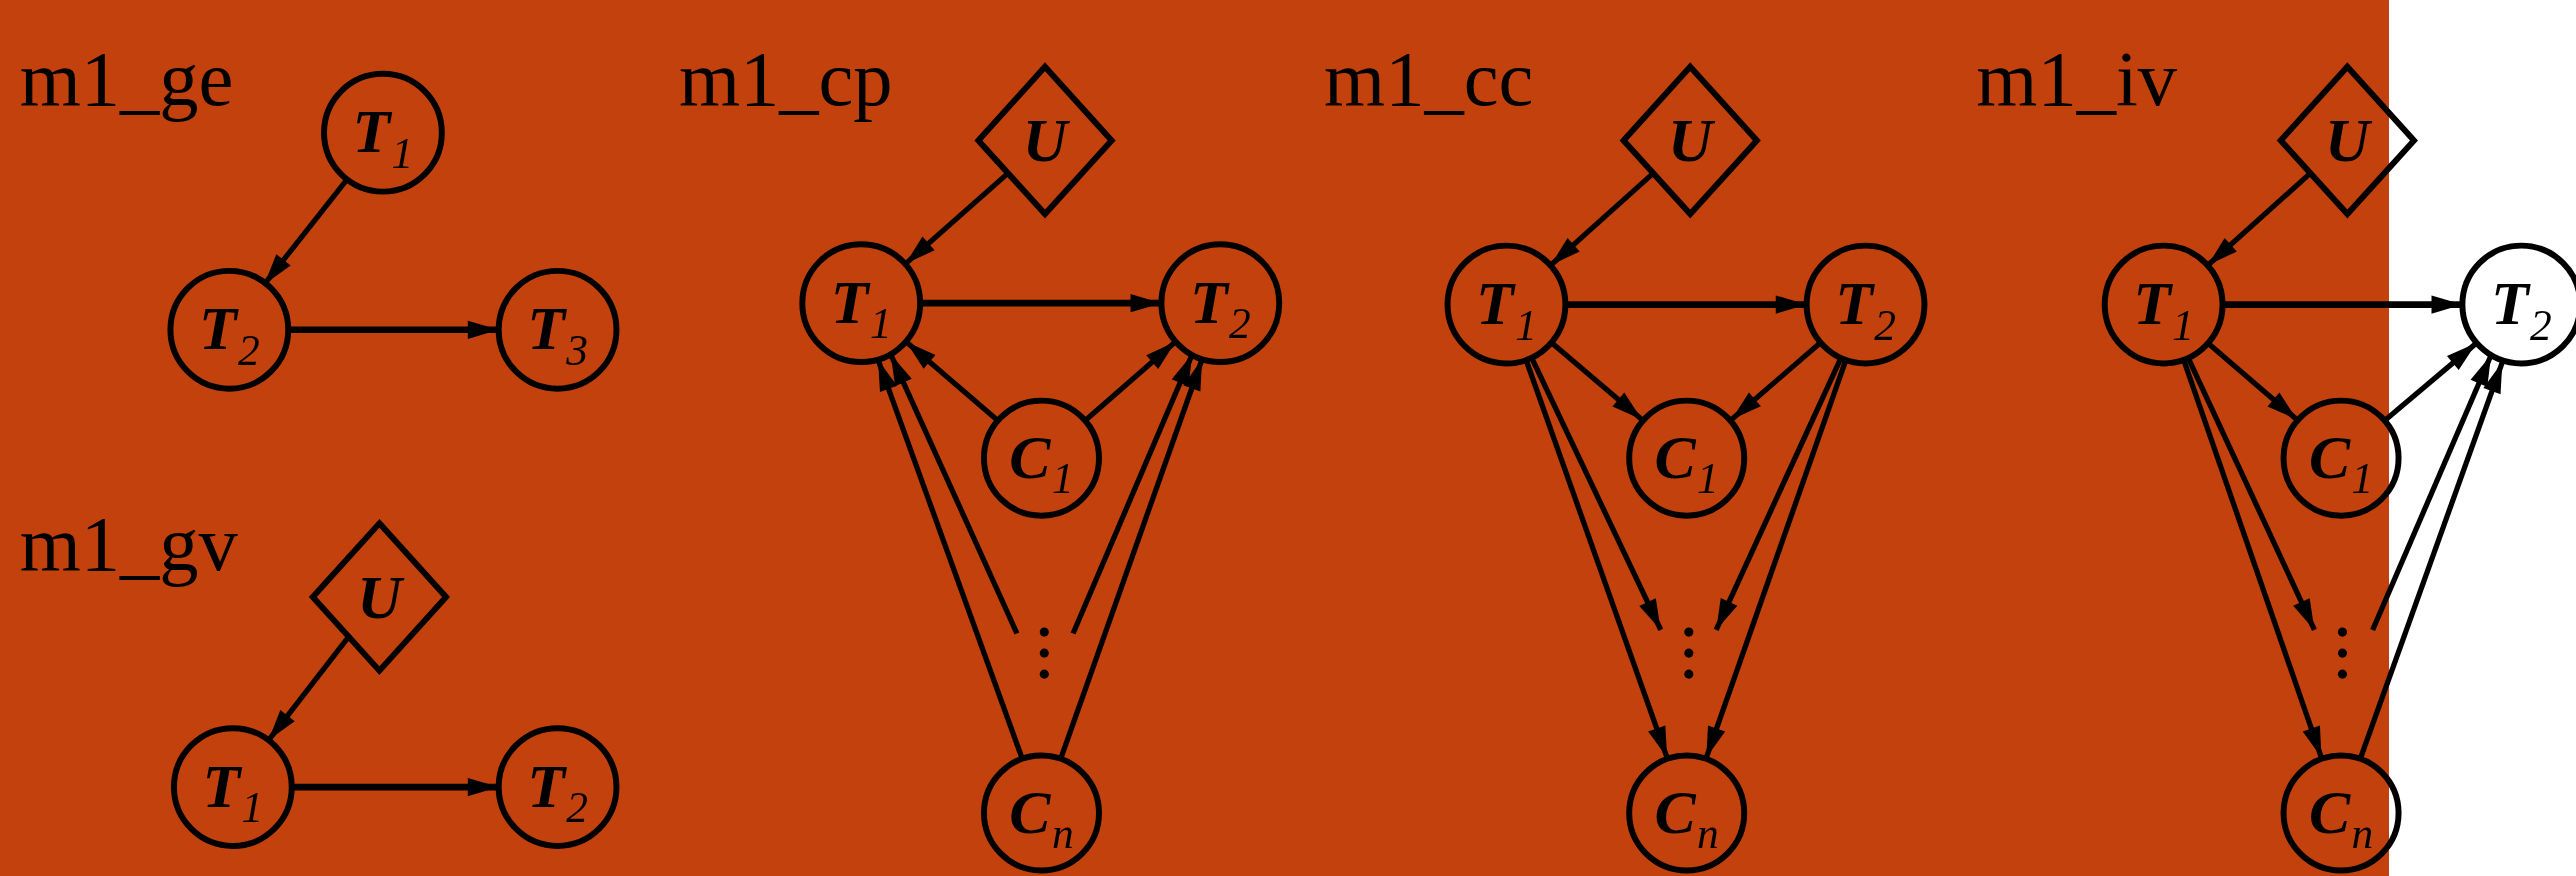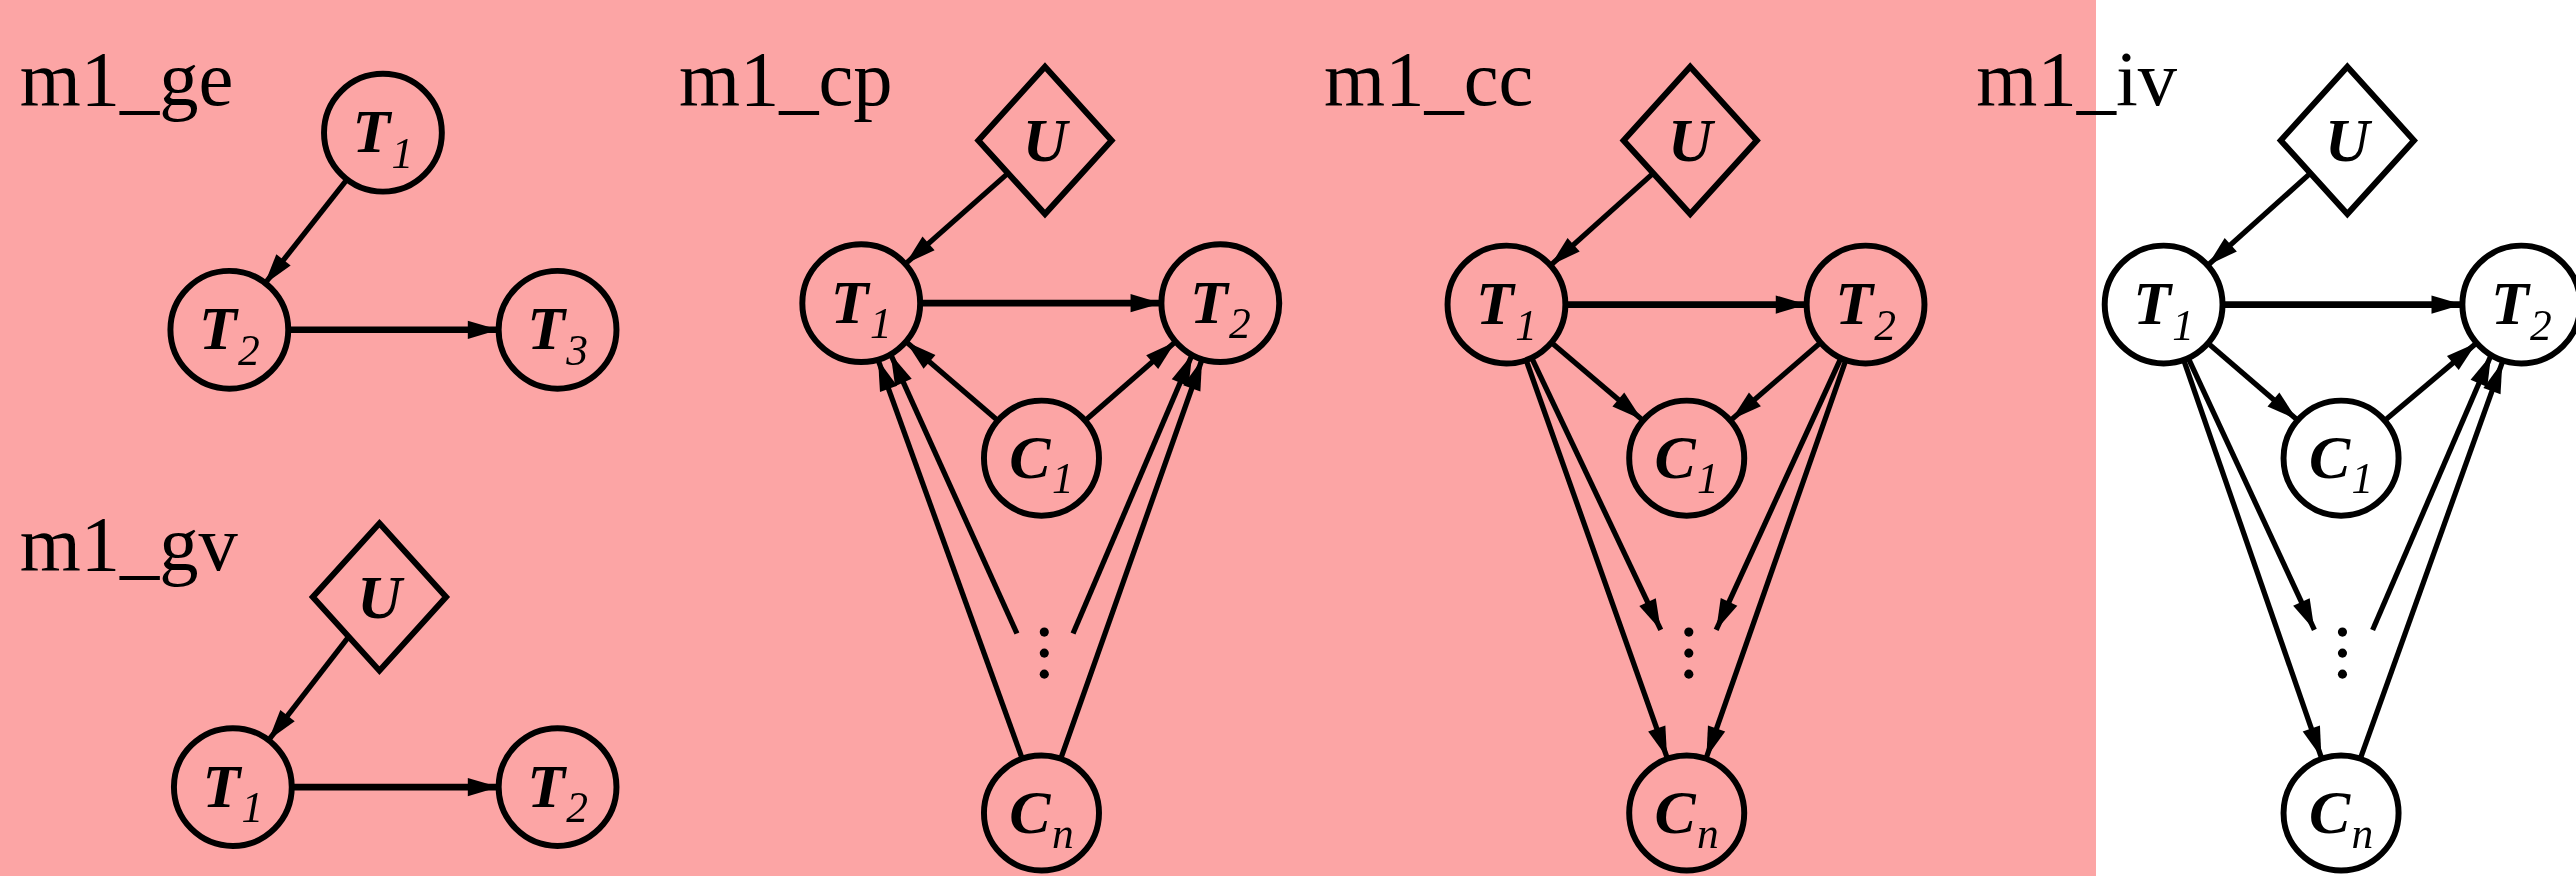--- a/index.html
+++ b/index.html
@@ -1,16 +1,16 @@
 <!DOCTYPE html>
 <html style="font-size:11.2px"><head>
 <meta charset="utf-8">
 <style>
   html,body{margin:0;padding:0;background:#ffffff;}
-  .canvas-wrap{width:2096px;height:877px;background:#fca5a5;text-align:right;}
+  .canvas-wrap{width:2389px;height:877px;background:#c2410c;text-align:right;}
   svg{display:block;}
   .diagram-label{font-family:"Liberation Serif","DejaVu Serif",serif;font-size:112px;fill:#000000;}
   .node-main{font-family:"Liberation Serif","DejaVu Serif",serif;font-style:italic;font-weight:700;font-size:88px;fill:#000000;}
   .node-sub{font-family:"Liberation Serif","DejaVu Serif",serif;font-style:italic;font-weight:400;font-size:62px;fill:#000000;}
   .shape{fill:none;stroke:#000000;stroke-width:8.5;}
   .edge{stroke:#000000;stroke-width:7.5;fill:none;}
   .edge-thick{stroke:#000000;stroke-width:9.5;fill:none;}
   .dot{fill:#000000;stroke:none;}
 </style>
 </head>

